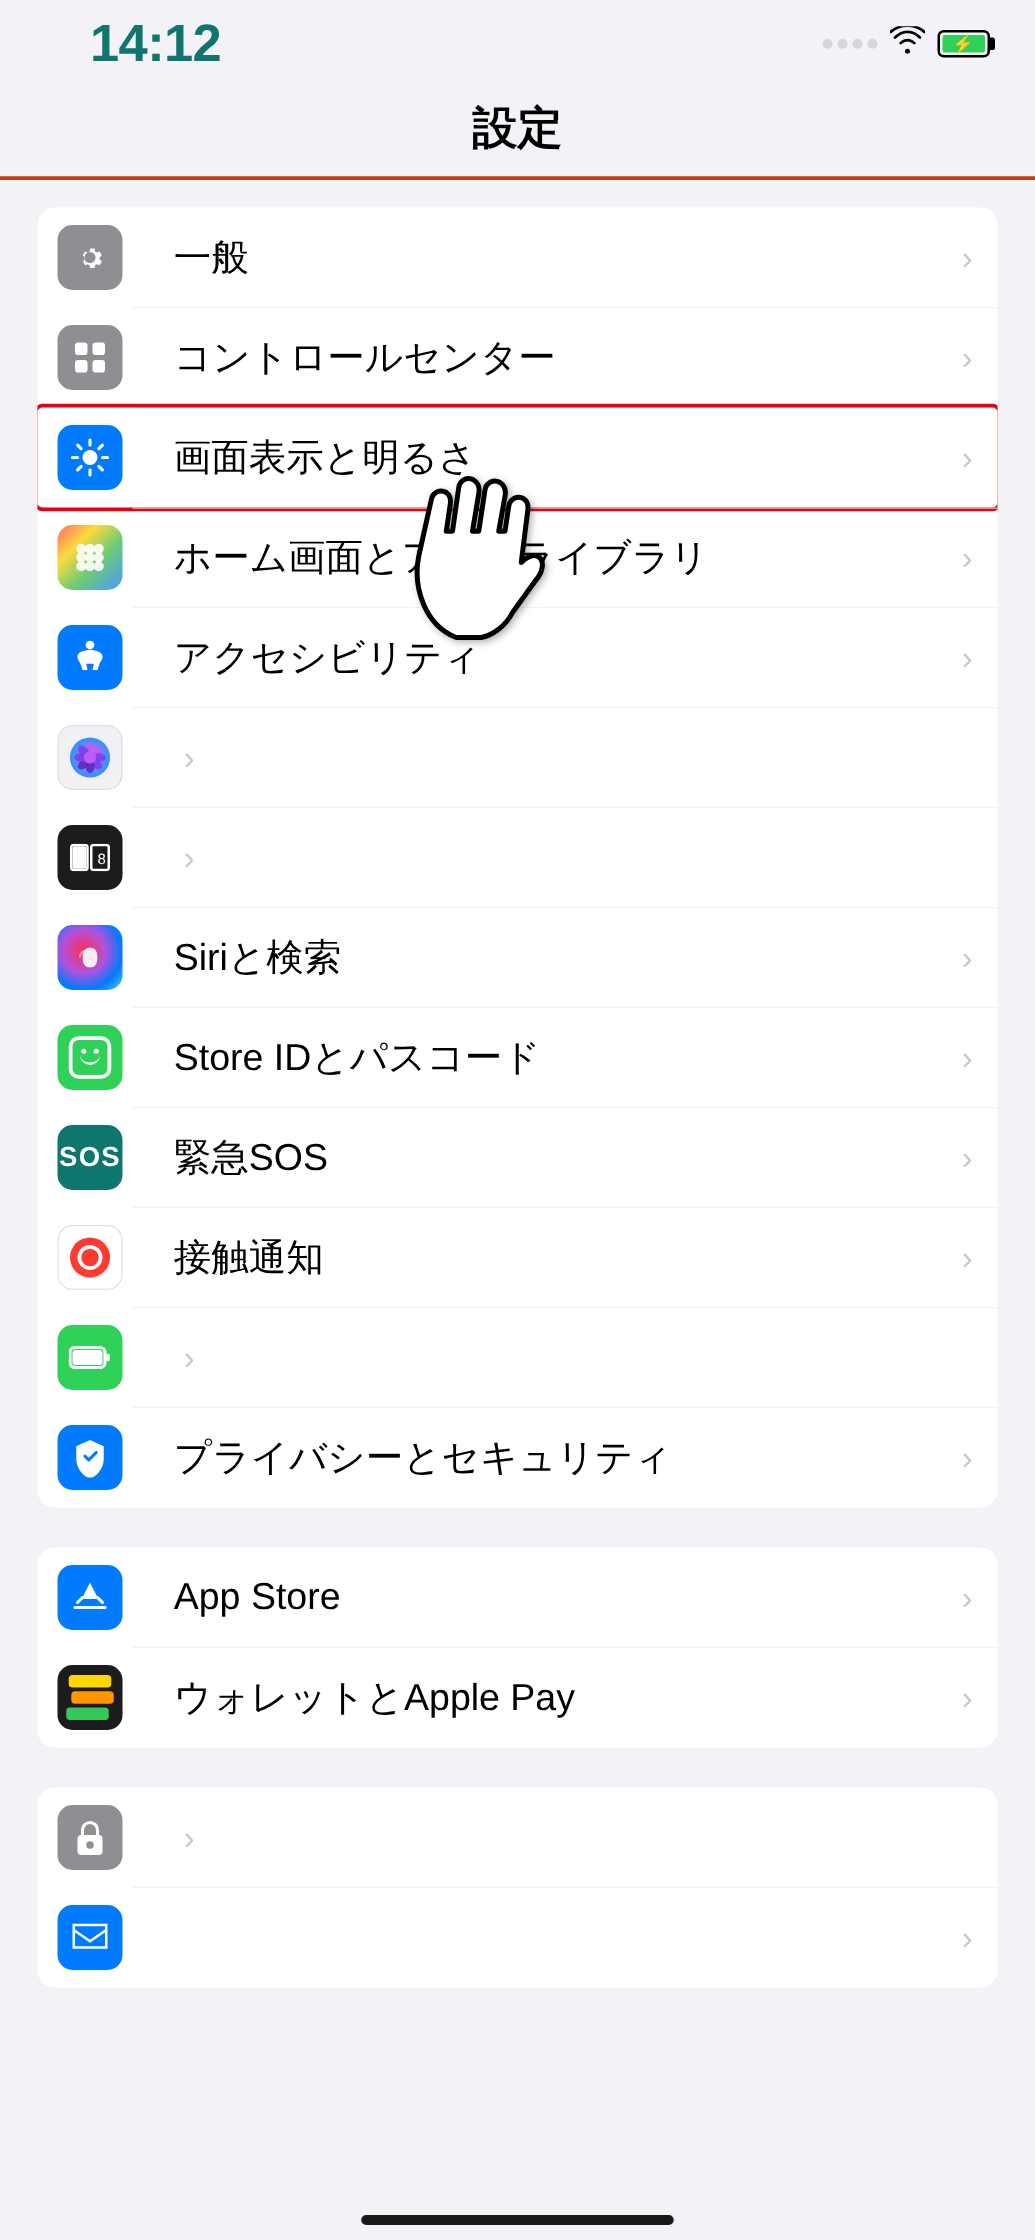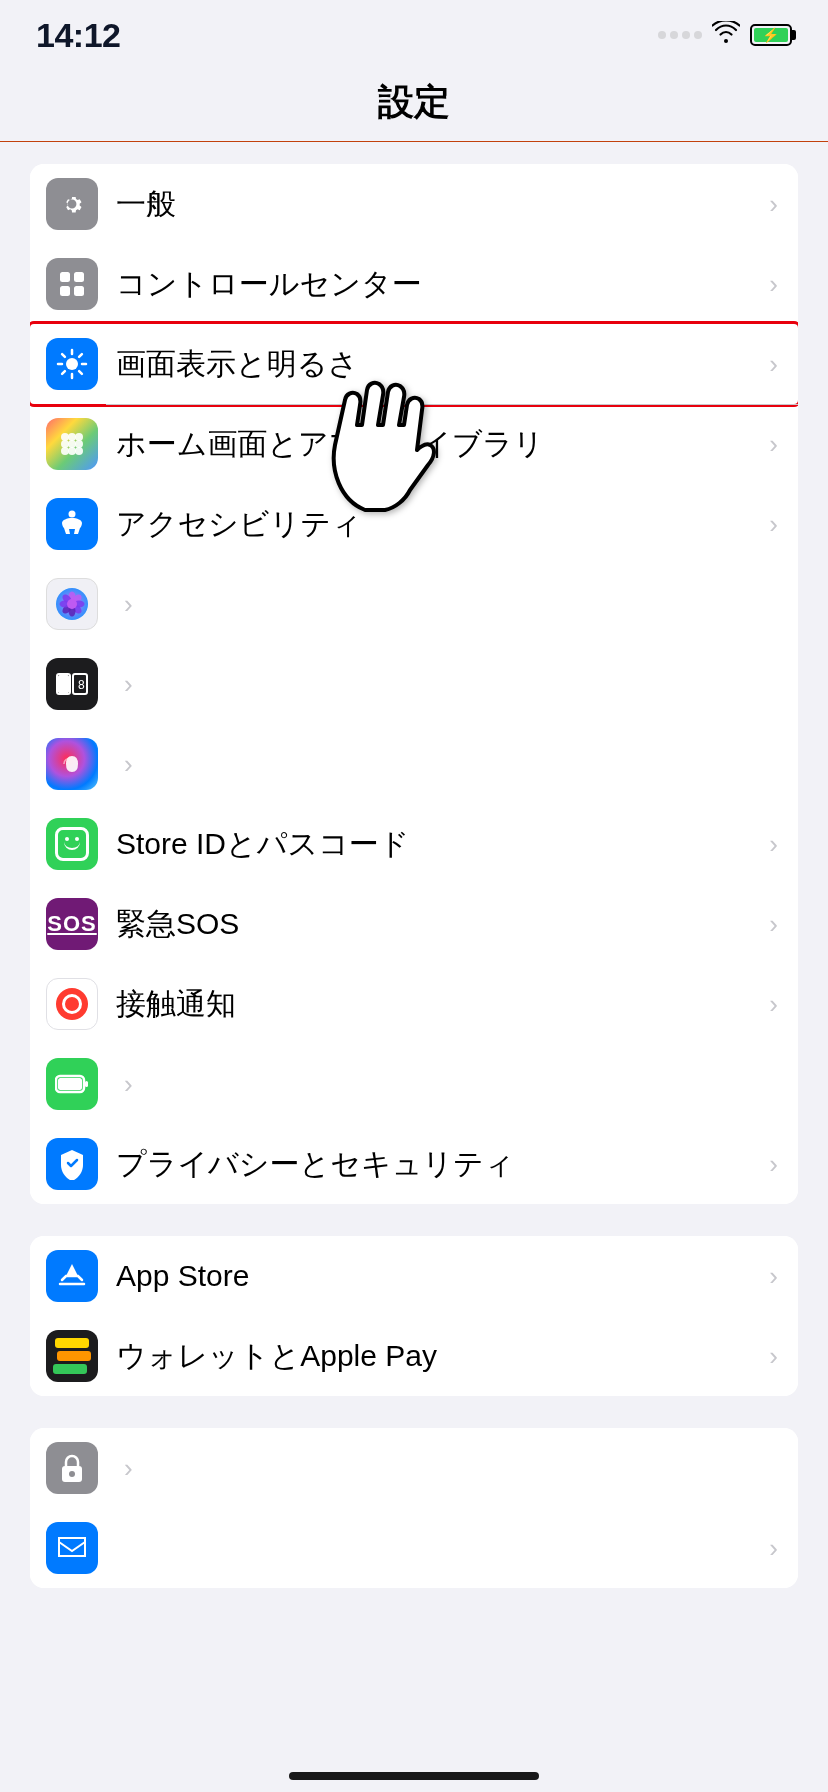--- a/index.html
+++ b/index.html
@@ -16,24 +16,25 @@
     
     .status-bar {
       display: flex;
       justify-content: space-between;
       align-items: center;
       padding: 18px 36px 8px 36px;
       height: 60px;
       background: #f2f2f7;
     }
     .status-time {
-      font-size: 34px;
+      font-size: 42px;
       font-weight: 600;
-      color: #0f172a;
+      color: #0f766e;
       letter-spacing: -0.5px;
+      margin-left: 36px;
     }
     .status-icons {
       display: flex;
       align-items: center;
       gap: 10px;
     }
     .signal-dots {
       display: flex;
       gap: 4px;
       align-items: flex-end;
@@ -89,21 +90,21 @@
       font-size: 14px;
       font-weight: bold;
       z-index: 1;
     }
 
     
     .page-title-bar {
       text-align: center;
       padding: 18px 0 14px;
       background: #f2f2f7;
-      border-bottom: 1px solid #c2410c;
+      border-bottom: 3px solid #c2410c;
     }
     .page-title {
       font-size: 36px;
       font-weight: 600;
       color: #000;
     }
 
     
     .settings-section {
       margin: 22px 30px 0 30px;
@@ -113,20 +114,21 @@
     }
 
     .settings-row {
       display: flex;
       align-items: center;
       padding: 0 20px 0 16px;
       height: 80px;
       position: relative;
       background: #fff;
       cursor: pointer;
+      gap: 23px;
     }
     .settings-row:not(:last-child)::after {
       content: '';
       position: absolute;
       bottom: 0;
       left: 76px;
       right: 0;
       height: 0.5px;
       background: #c8c8cc;
     }
@@ -165,21 +167,21 @@
       margin-left: 8px;
     }
 
     
     .icon-gray { background: #8e8e93; }
     .icon-gray2 { background: #8e8e93; }
     .icon-blue { background: #007aff; }
     .icon-blue2 { background: #007aff; }
     .icon-black { background: #1c1c1e; }
     .icon-faceid { background: #30d158; }
-    .icon-sos { background: #701a75; text-decoration: underline; }
+    .icon-sos { background: #0f766e; }
     .icon-contact { background: #fff; border: 1px solid #e0e0e5; }
     .icon-privacy { background: #007aff; }
     .icon-appstore { background: #007aff; }
     .icon-wallet { background: #1c1c1e; }
 
     
     .gear-svg { width: 32px; height: 32px; fill: #fff; }
 
     
     .cursor-overlay {
@@ -418,20 +420,21 @@
   </div>
 
   <div class="settings-row">
     <div class="row-icon" style="background: radial-gradient(ellipse at 40% 40%, #ff2d55 0%, #af52de 40%, #007aff 70%, #5ac8fa 100%);">
       <svg width="28" height="28" viewBox="0 0 28 28" fill="white" opacity="0.9">
         <path d="M14 6 Q8 6 8 14 Q8 22 14 22 Q20 22 20 14 Q20 6 14 6z"></path>
         <ellipse cx="14" cy="14" rx="4" ry="7" fill="rgba(255,255,255,0.4)"></ellipse>
         <path d="M6 14 Q6 8 14 8" stroke="white" stroke-width="1.5" fill="none" opacity="0.6"></path>
       </svg>
     </div>
+    <span class="row-label">Siriと検索</span>
     <span class="row-chevron">›</span>
   </div>
 
   <div class="settings-row">
     <div class="row-icon icon-faceid">
       <div class="faceid-icon">
         <div class="faceid-eyes">
           <div class="faceid-eye"></div>
           <div class="faceid-eye"></div>
         </div>

